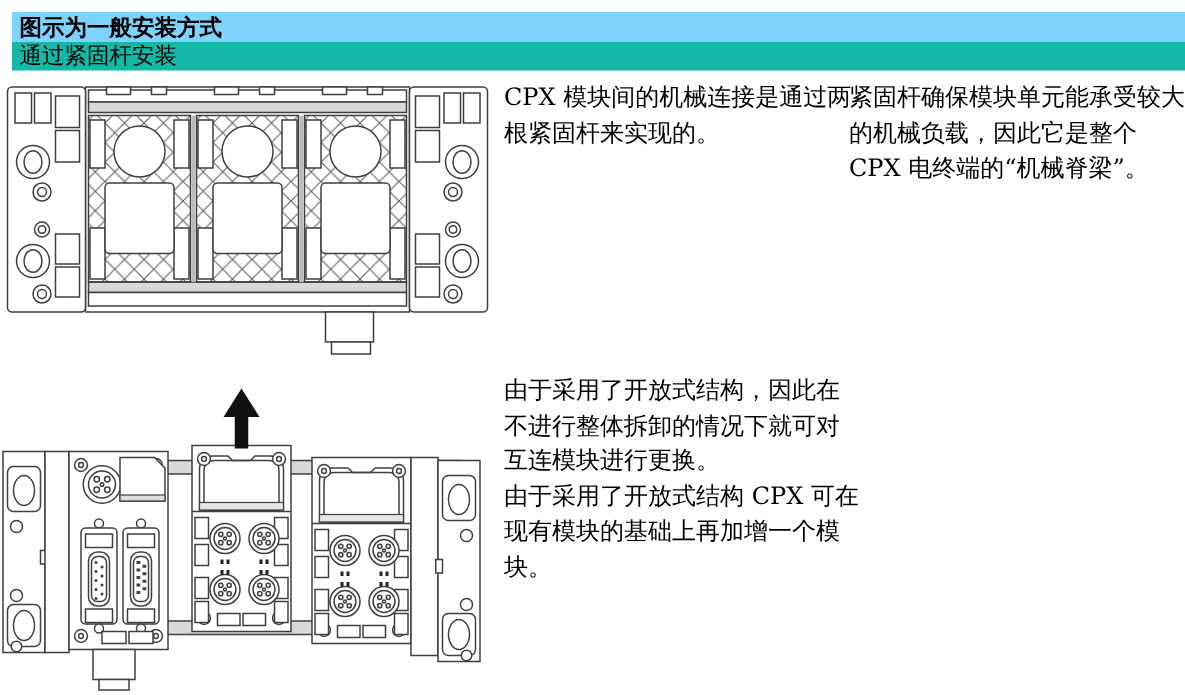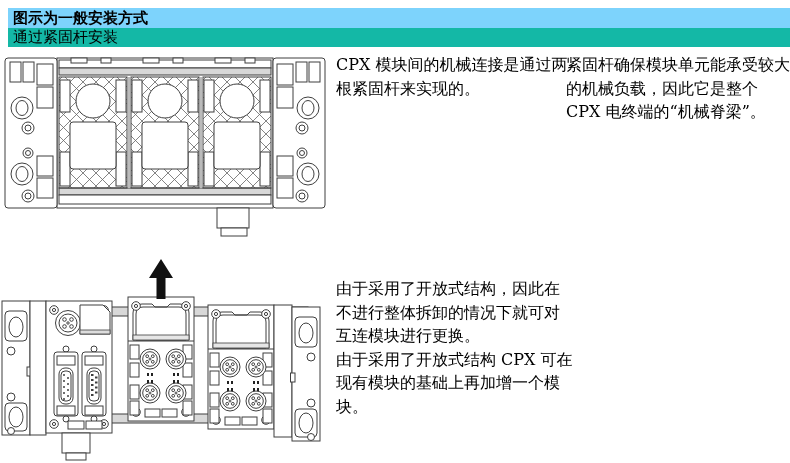--- a/index.html
+++ b/index.html
@@ -6,21 +6,21 @@
   body{
     width:790px;height:463px;position:relative;background:#ffffff;overflow:hidden;
     font-family:"DejaVu Serif","Liberation Serif",serif;color:#000;
   }
   .hdr{position:absolute;left:8px;right:0;padding-left:5px;box-sizing:border-box;}
   #hdr1{top:8px;height:20px;background:#7dd3fc;font-weight:bold;font-size:15px;line-height:20px;}
   #hdr2{top:28px;height:19px;background:#14b8a6;font-size:15px;line-height:19px;}
   .txt{position:absolute;font-size:16px;line-height:23.5px;text-align:left;}
   #col-intro{left:336px;top:53px;width:238px;}
   #col-side{left:566px;top:53px;width:228px;}
-  #col-bottom{left:336px;top:248px;width:238px;margin-top:29px;}
+  #col-bottom{left:336px;top:248px;width:238px;}
   .txt p{margin:0;}
   svg{position:absolute;}
   #fig-top{left:3px;top:56px;}
   #fig-bottom{left:0px;top:257px;}
   .ln{stroke:#3f3f3f;fill:none;stroke-width:1;}
   .wh{fill:#ffffff;stroke:#3f3f3f;stroke-width:1;}
   .gy{fill:#d8d8d8;stroke:#3f3f3f;stroke-width:1;}
 </style>
 </head>
 <body>

